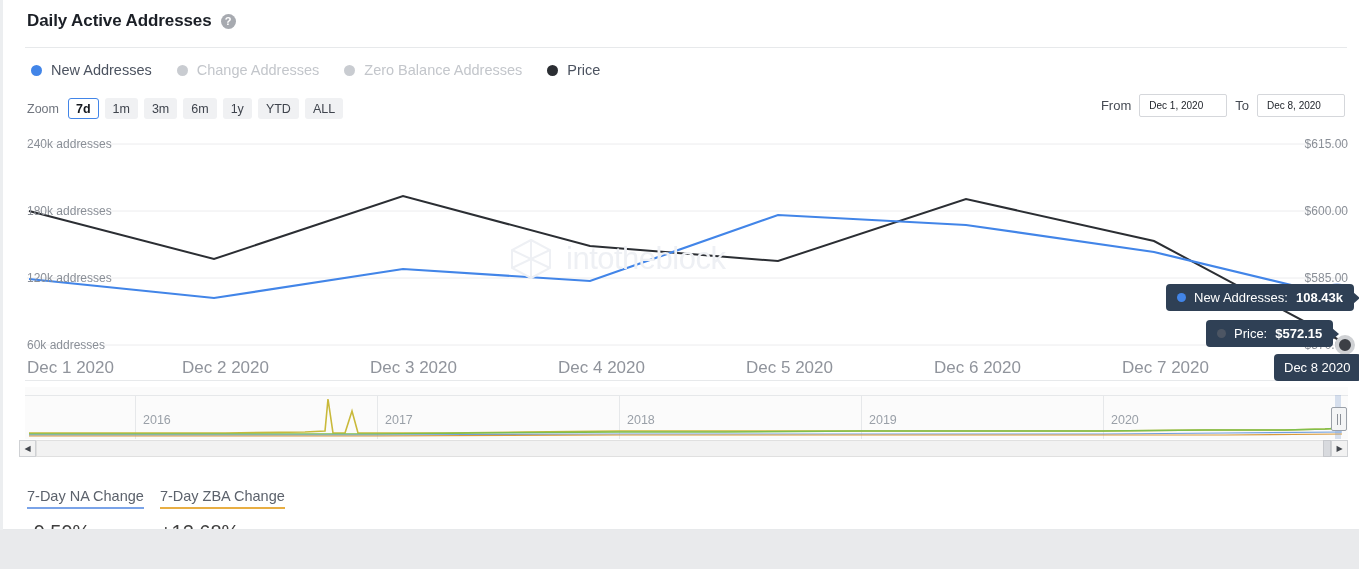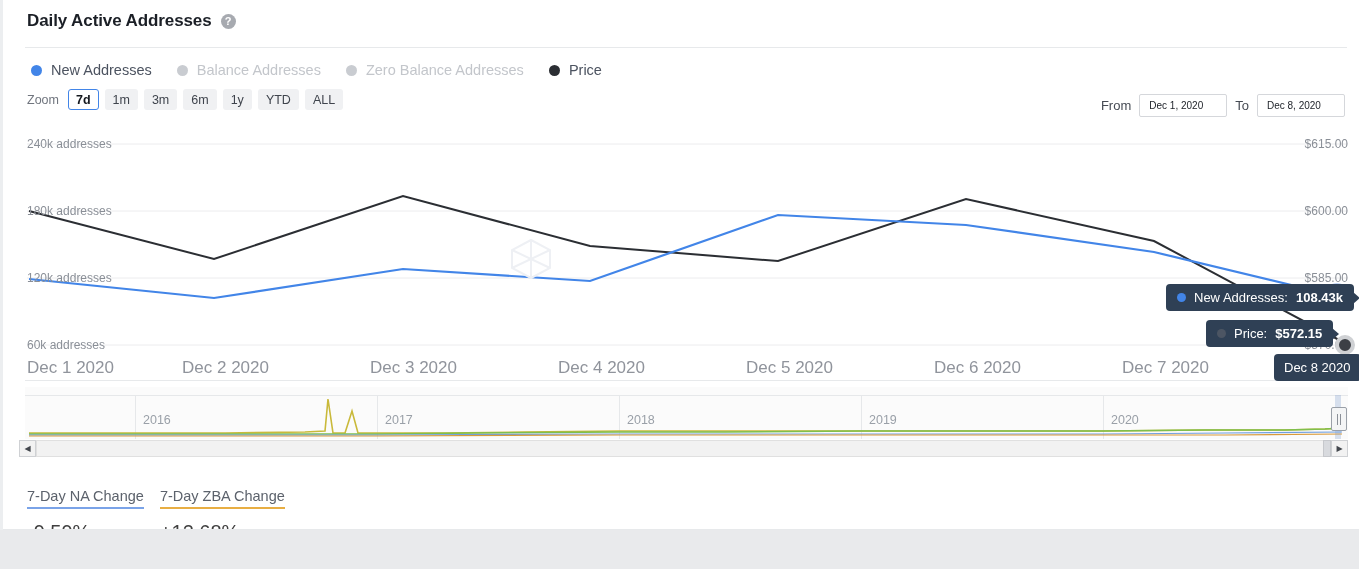--- a/index.html
+++ b/index.html
@@ -45,21 +45,21 @@
   .legend-item {
     display: flex; align-items: center; gap: 9px;
     cursor: pointer; font-size: 14.5px;
   }
   .legend-dot { width: 11px; height: 11px; border-radius: 50%; }
   .legend-label { color: #4c5360; }
   .legend-item.off .legend-label { color: #c3c6cb; }
 
   
   .zoom-row {
-    position: absolute; left: 24px; top: 89px;
+    position: absolute; left: 24px; top: 98px;
     display: flex; align-items: center; gap: 6px;
   }
   .zoom-label { font-size: 12.5px; color: #70757e; margin-right: 3px; }
   .zoom-btn {
     min-width: 24px; height: 21px; padding: 0 7px;
     background: #f0f1f3; border: 1px solid transparent; border-radius: 3px;
     font-size: 12.5px; color: #3f444d;
     display: flex; align-items: center; justify-content: center;
     cursor: pointer; box-sizing: border-box;
   }
@@ -221,21 +221,21 @@
   </div>
   <div class="header-rule"></div>
 
   <div class="legend">
     <div class="legend-item">
       <span class="legend-dot" style="background:#4285e8"></span>
       <span class="legend-label">New Addresses</span>
     </div>
     <div class="legend-item off">
       <span class="legend-dot" style="background:#c9ccd1"></span>
-      <span class="legend-label">Balance Addresses</span>
+      <span class="legend-label">Change Addresses</span>
     </div>
     <div class="legend-item off">
       <span class="legend-dot" style="background:#c9ccd1"></span>
       <span class="legend-label">Zero Balance Addresses</span>
     </div>
     <div class="legend-item">
       <span class="legend-dot" style="background:#2b2e33"></span>
       <span class="legend-label">Price</span>
     </div>
   </div>
@@ -284,20 +284,21 @@
 
   <div class="watermark">
     <svg width="46" height="42" viewBox="0 0 46 42">
       <g fill="none" stroke="#eef0f4" stroke-width="2">
         <polygon points="23,2 42,12 42,30 23,40 4,30 4,12"></polygon>
         <line x1="4" y1="12" x2="42" y2="30"></line>
         <line x1="4" y1="30" x2="42" y2="12"></line>
         <line x1="23" y1="2" x2="23" y2="40"></line>
       </g>
     </svg>
+    <span class="watermark-text">intotheblock</span>
   </div>
 
   <div class="tip tip-na">
     <span class="tip-dot" style="background:#4285e8"></span>
     <span>New Addresses:</span>
     <b>108.43k</b>
     <span class="tip-arrow"></span>
   </div>
   <div class="tip tip-price">
     <span class="tip-dot" style="background:#4c5563"></span>

